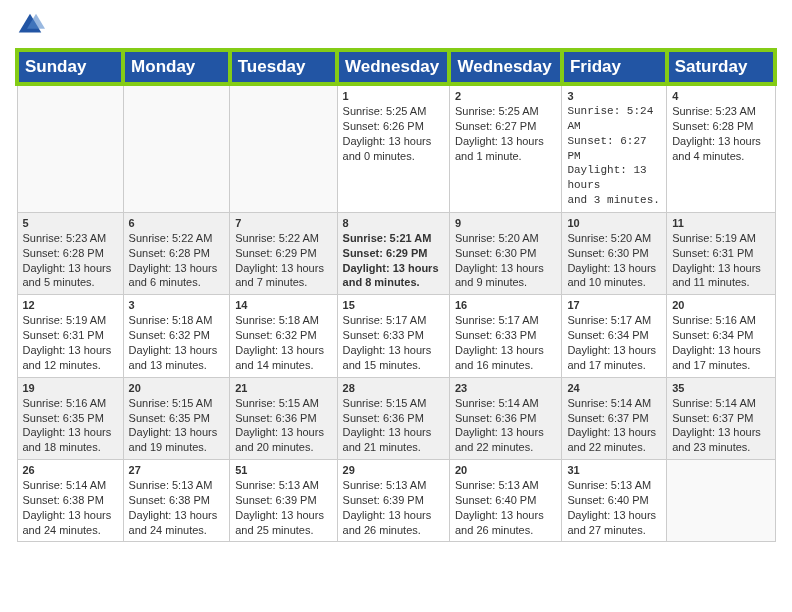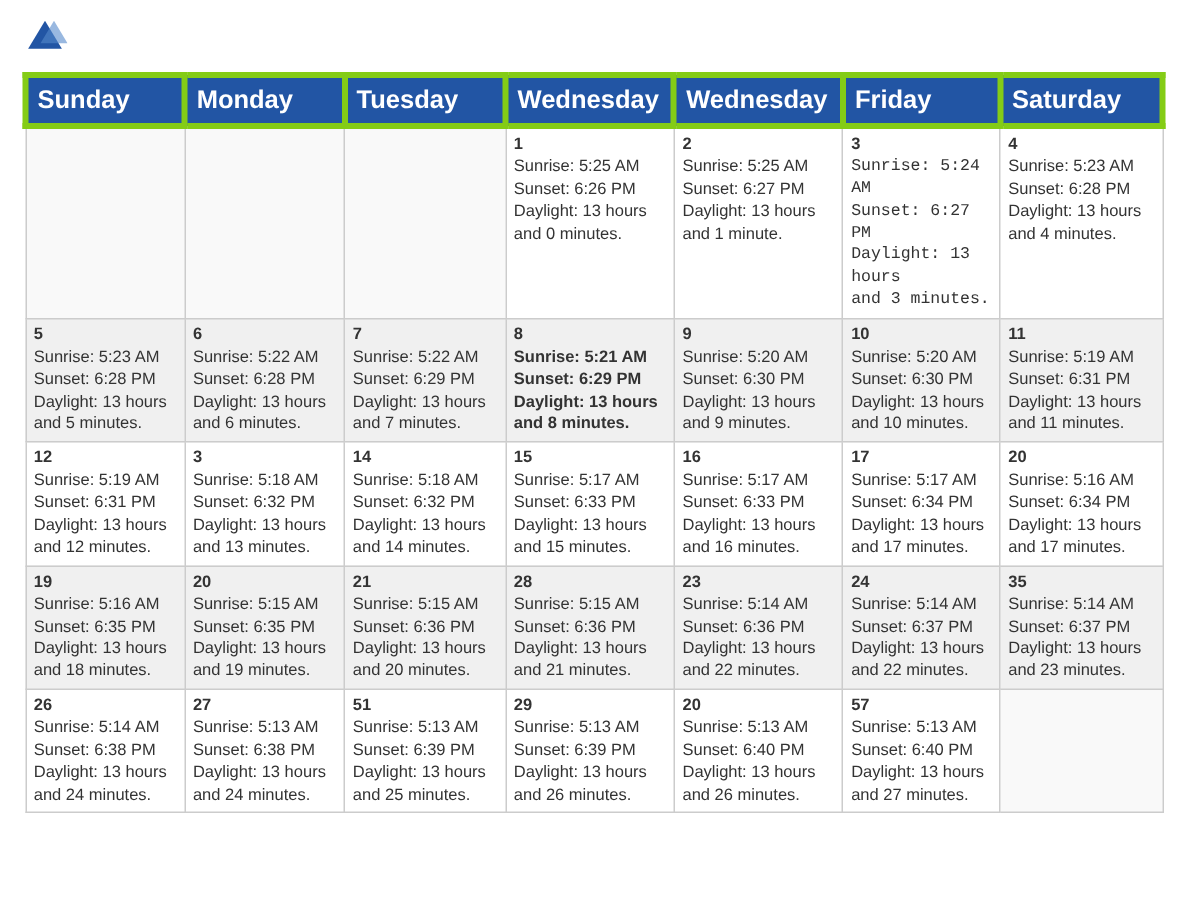--- a/index.html
+++ b/index.html
@@ -273,21 +273,21 @@
 and 26 minutes.</div>
           </td>
           <td>
             <div class="day-num">20</div>
             <div class="day-info" style="white-space: pre-line;">Sunrise: 5:13 AM
 Sunset: 6:40 PM
 Daylight: 13 hours
 and 26 minutes.</div>
           </td>
           <td>
-            <div class="day-num">57</div>
+            <div class="day-num">31</div>
             <div class="day-info" style="white-space: pre-line;">Sunrise: 5:13 AM
 Sunset: 6:40 PM
 Daylight: 13 hours
 and 27 minutes.</div>
           </td>
           <td class="empty"></td>
         </tr>
       </tbody>
   </table>
 </div>

